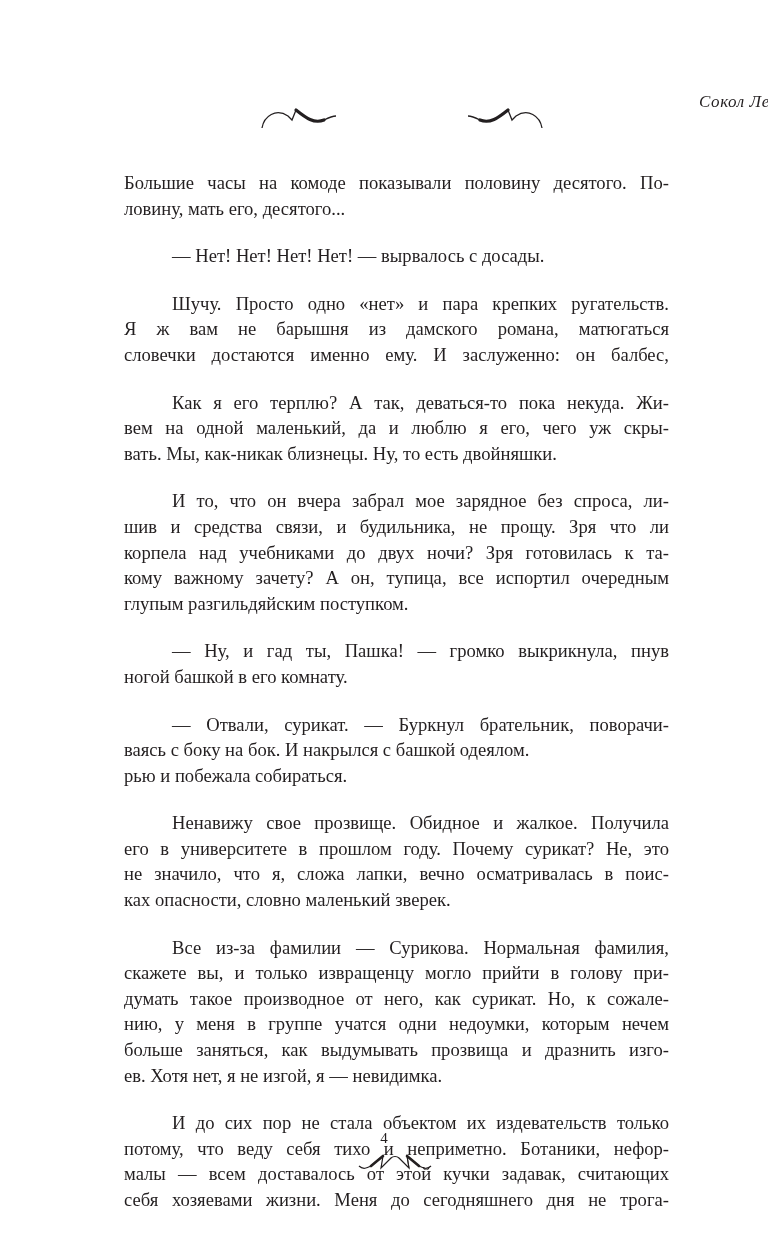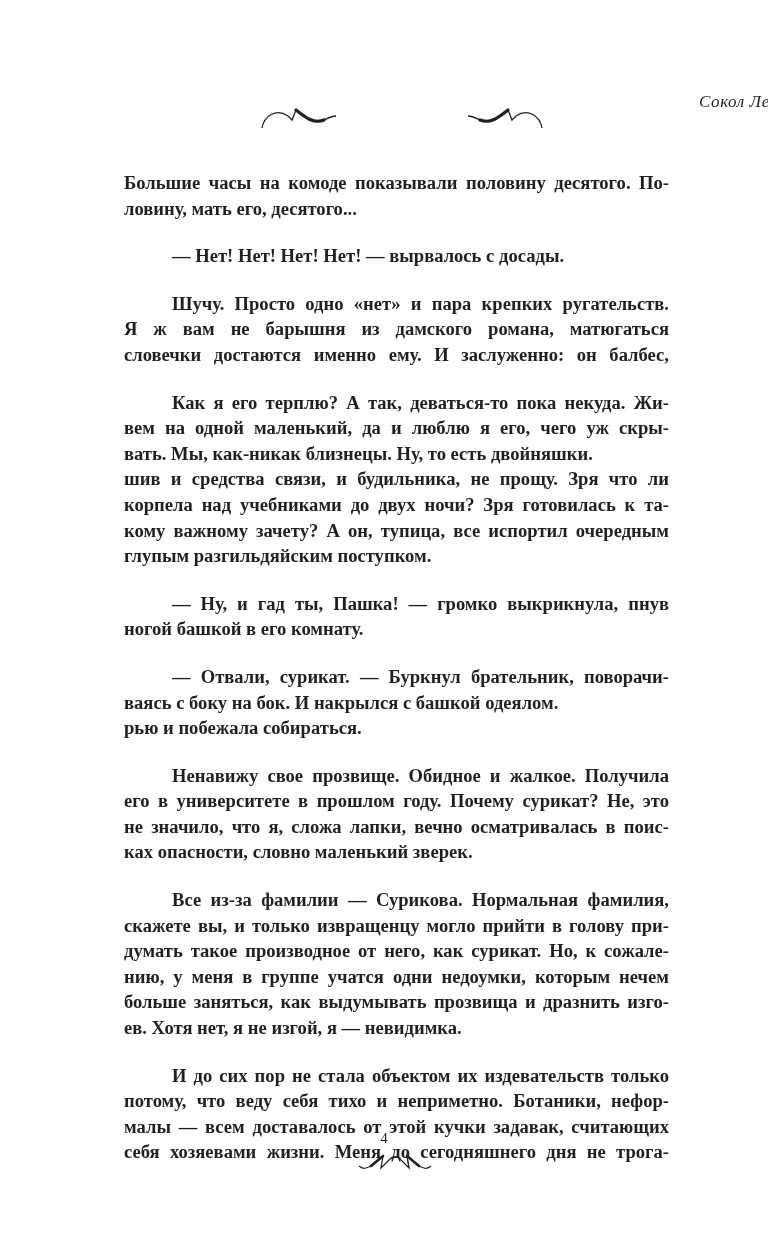--- a/index.html
+++ b/index.html
@@ -56,21 +56,20 @@
       font-size: 18.6px;
       line-height: 25.6px;
       text-align: justify;
       hyphens: manual;
     }
     .line {
       display: block;
       height: 25.6px;
       white-space: nowrap;
       text-align-last: justify;
-      font-weight: bold;
     }
     .line.indent {
       padding-left: 48px;
       margin-top: 22px;
     }
     .line.last {
       text-align-last: left;
     }
     .footer {
       position: absolute;
@@ -114,20 +113,21 @@
 <div class="body-text" id="body-text">
     <div class="line">Большие часы на комоде показывали половину десятого. По-</div>
     <div class="line last">ловину, мать его, десятого...</div>
     <div class="line indent last">— Нет! Нет! Нет! Нет! — вырвалось с досады.</div>
     <div class="line indent">Шучу. Просто одно «нет» и пара крепких ругательств.</div>
     <div class="line">Я ж вам не барышня из дамского романа, матюгаться</div>
     <div class="line">словечки достаются именно ему. И заслуженно: он балбес,</div>
     <div class="line indent">Как я его терплю? А так, деваться-то пока некуда. Жи-</div>
     <div class="line">вем на одной маленький, да и люблю я его, чего уж скры-</div>
     <div class="line last">вать. Мы, как-никак близнецы. Ну, то есть двойняшки.</div>
+    <div class="line indent">И то, что он вчера забрал мое зарядное без спроса, ли-</div>
     <div class="line">шив и средства связи, и будильника, не прощу. Зря что ли</div>
     <div class="line">корпела над учебниками до двух ночи? Зря готовилась к та-</div>
     <div class="line">кому важному зачету? А он, тупица, все испортил очередным</div>
     <div class="line last">глупым разгильдяйским поступком.</div>
     <div class="line indent">— Ну, и гад ты, Пашка! — громко выкрикнула, пнув</div>
     <div class="line last">ногой башкой в его комнату.</div>
     <div class="line indent">— Отвали, сурикат. — Буркнул брательник, поворачи-</div>
     <div class="line last">ваясь с боку на бок. И накрылся с башкой одеялом.</div>
     <div class="line last">рью и побежала собираться.</div>
     <div class="line indent">Ненавижу свое прозвище. Обидное и жалкое. Получила</div>

